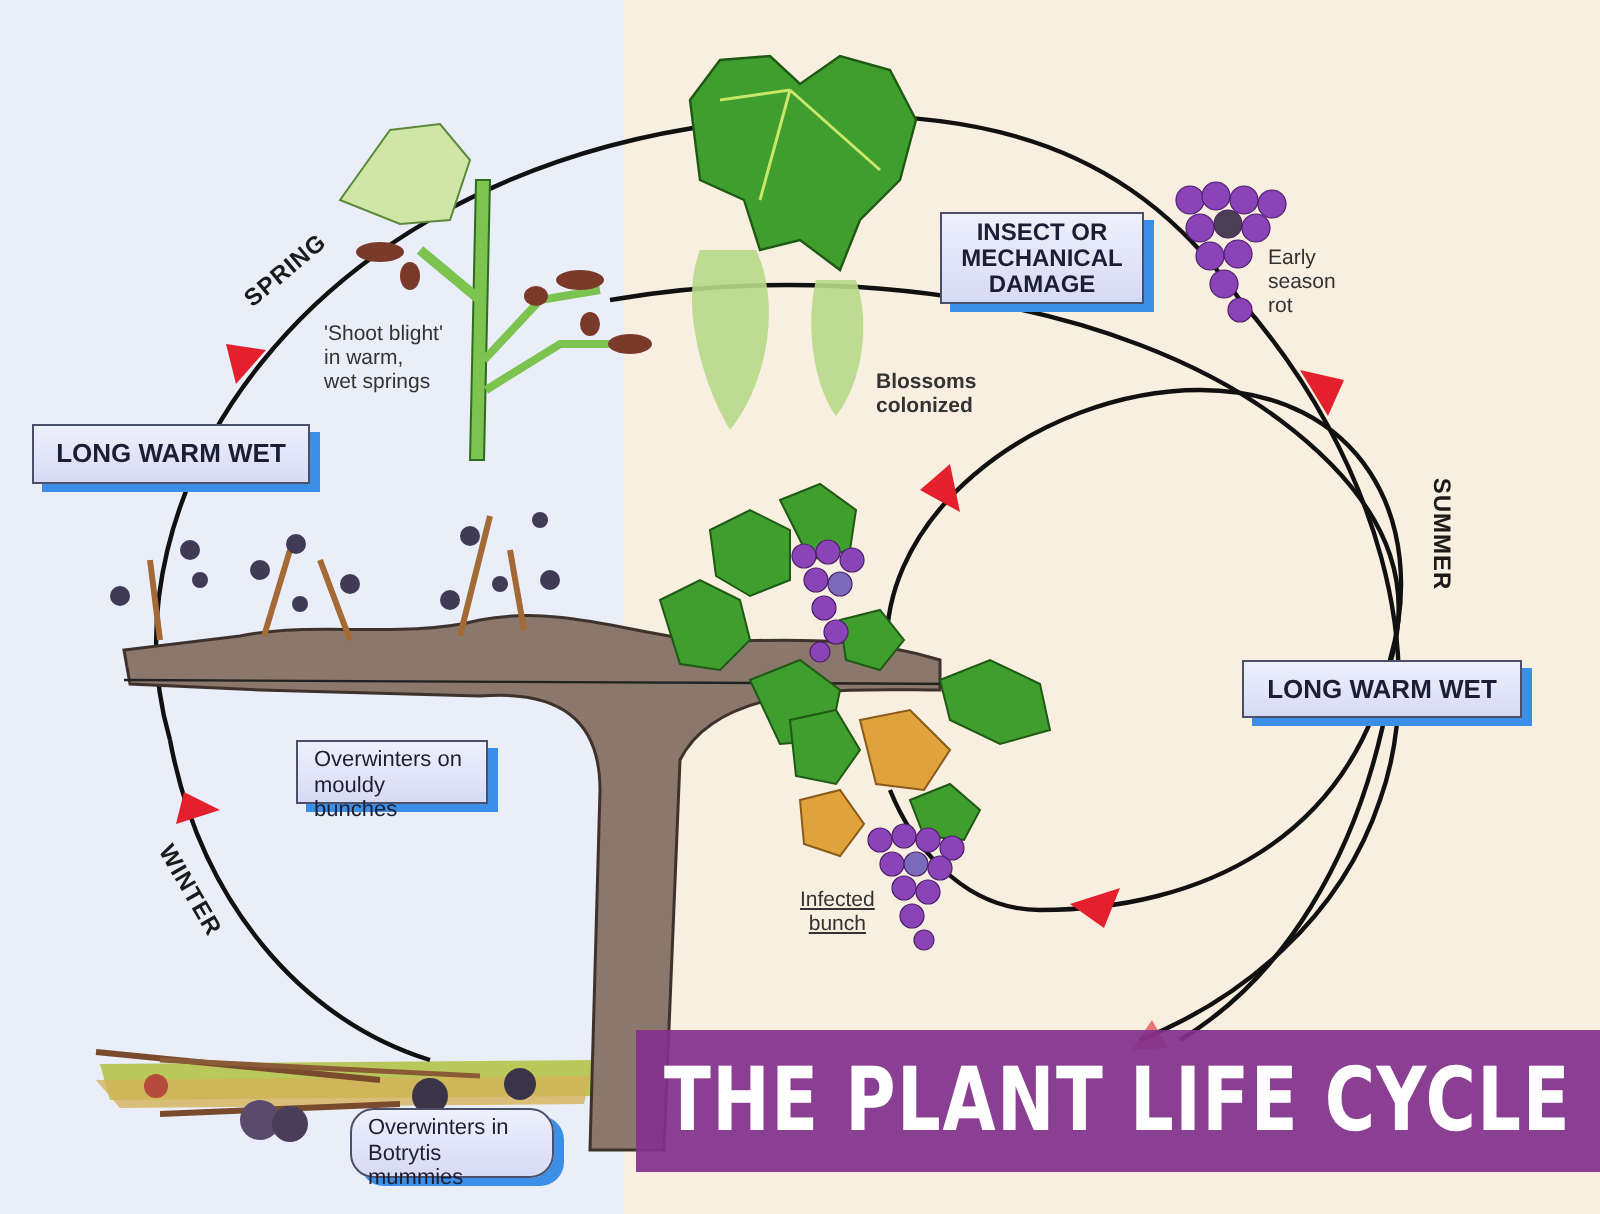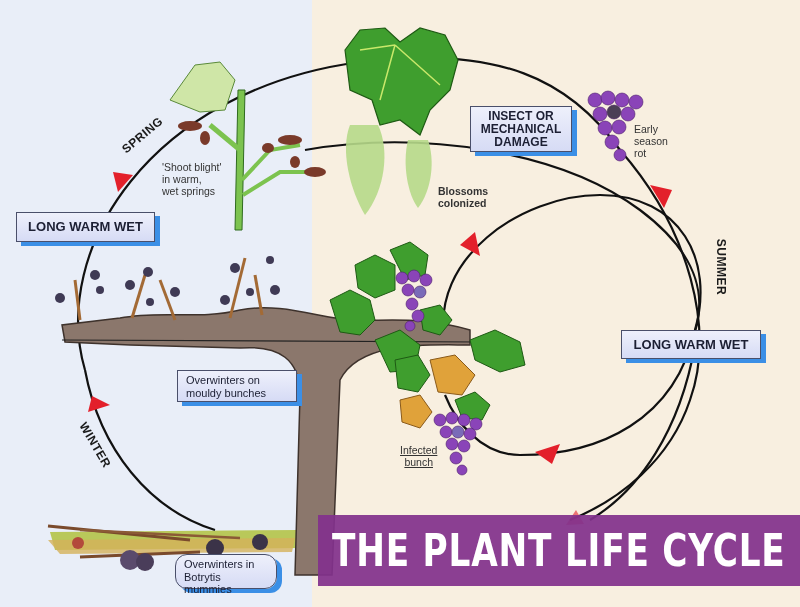--- a/index.html
+++ b/index.html
@@ -174,21 +174,21 @@
   <span>LONG WARM WET</span>
 </div>
 <div class="label-box" style="left:621px; top:330px; width:140px; height:29px; font-size:13px; padding-top:7px;">
   <span>LONG WARM WET</span>
 </div>
 <div class="label-box" style="left:470px; top:60px; width:102px; height:46px; font-size:12px; padding-top:3px;margin-top:46px;">
   <div>INSECT OR</div>
   <div>MECHANICAL</div>
   <div>DAMAGE</div>
 </div>
-<div class="label-box small" style="left:177px; top:370px; width:120px; height:32px;">
+<div class="label-box small" style="left:148px; top:370px; width:96px; height:32px;">
   <div>Overwinters on</div>
   <div>mouldy bunches</div>
 </div>
 <div class="label-box small" style="left:175px; top:554px; width:102px; height:35px;border-radius:12px;">
   <div>Overwinters in</div>
   <div>Botrytis mummies</div>
 </div>
 
 <div class="note" style="left:162px; top:161px;">
   <div>'Shoot blight'</div>

